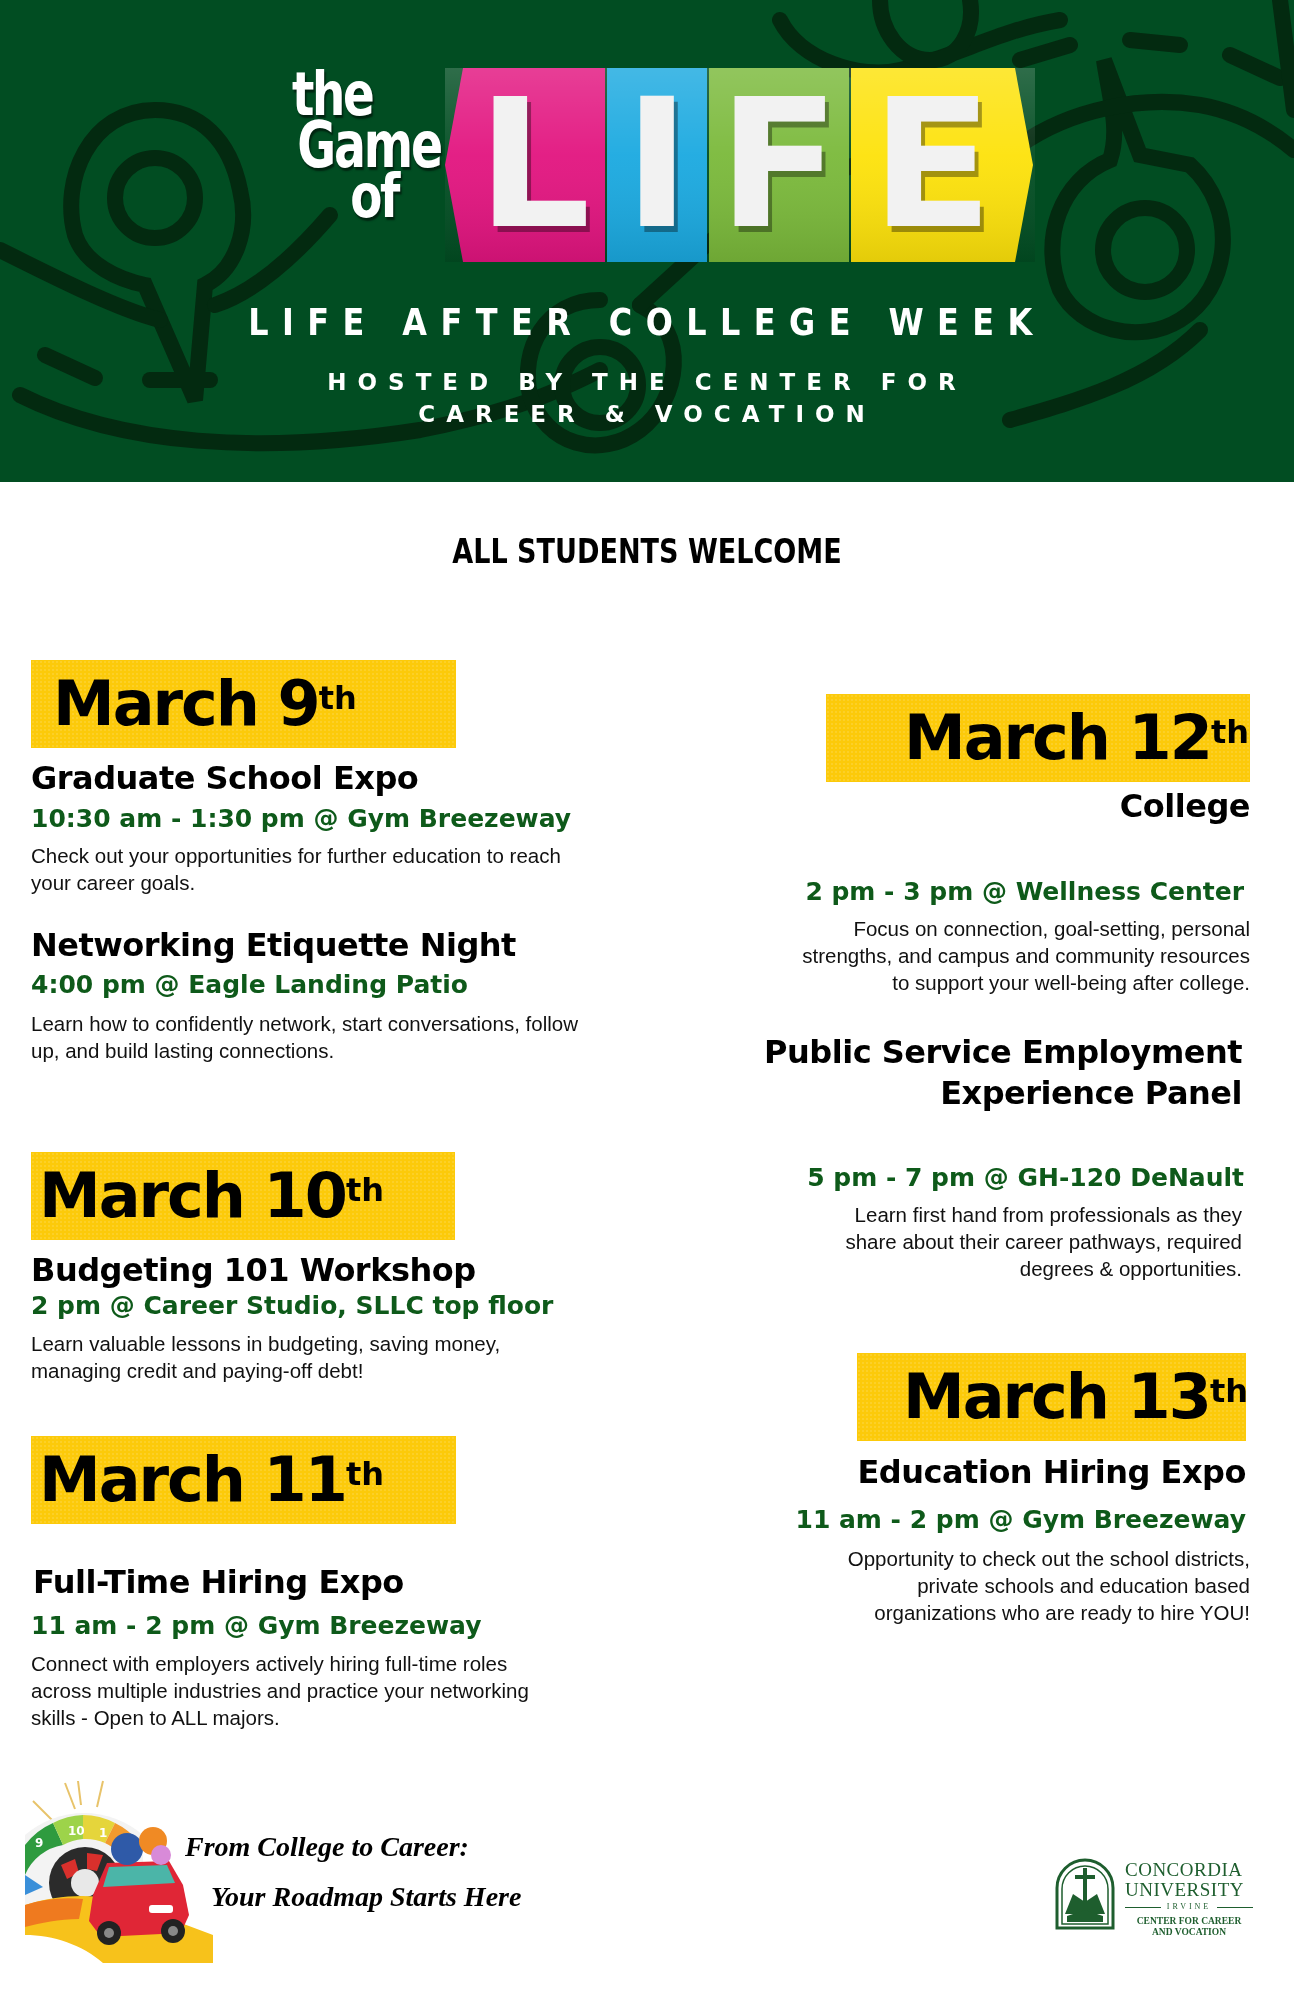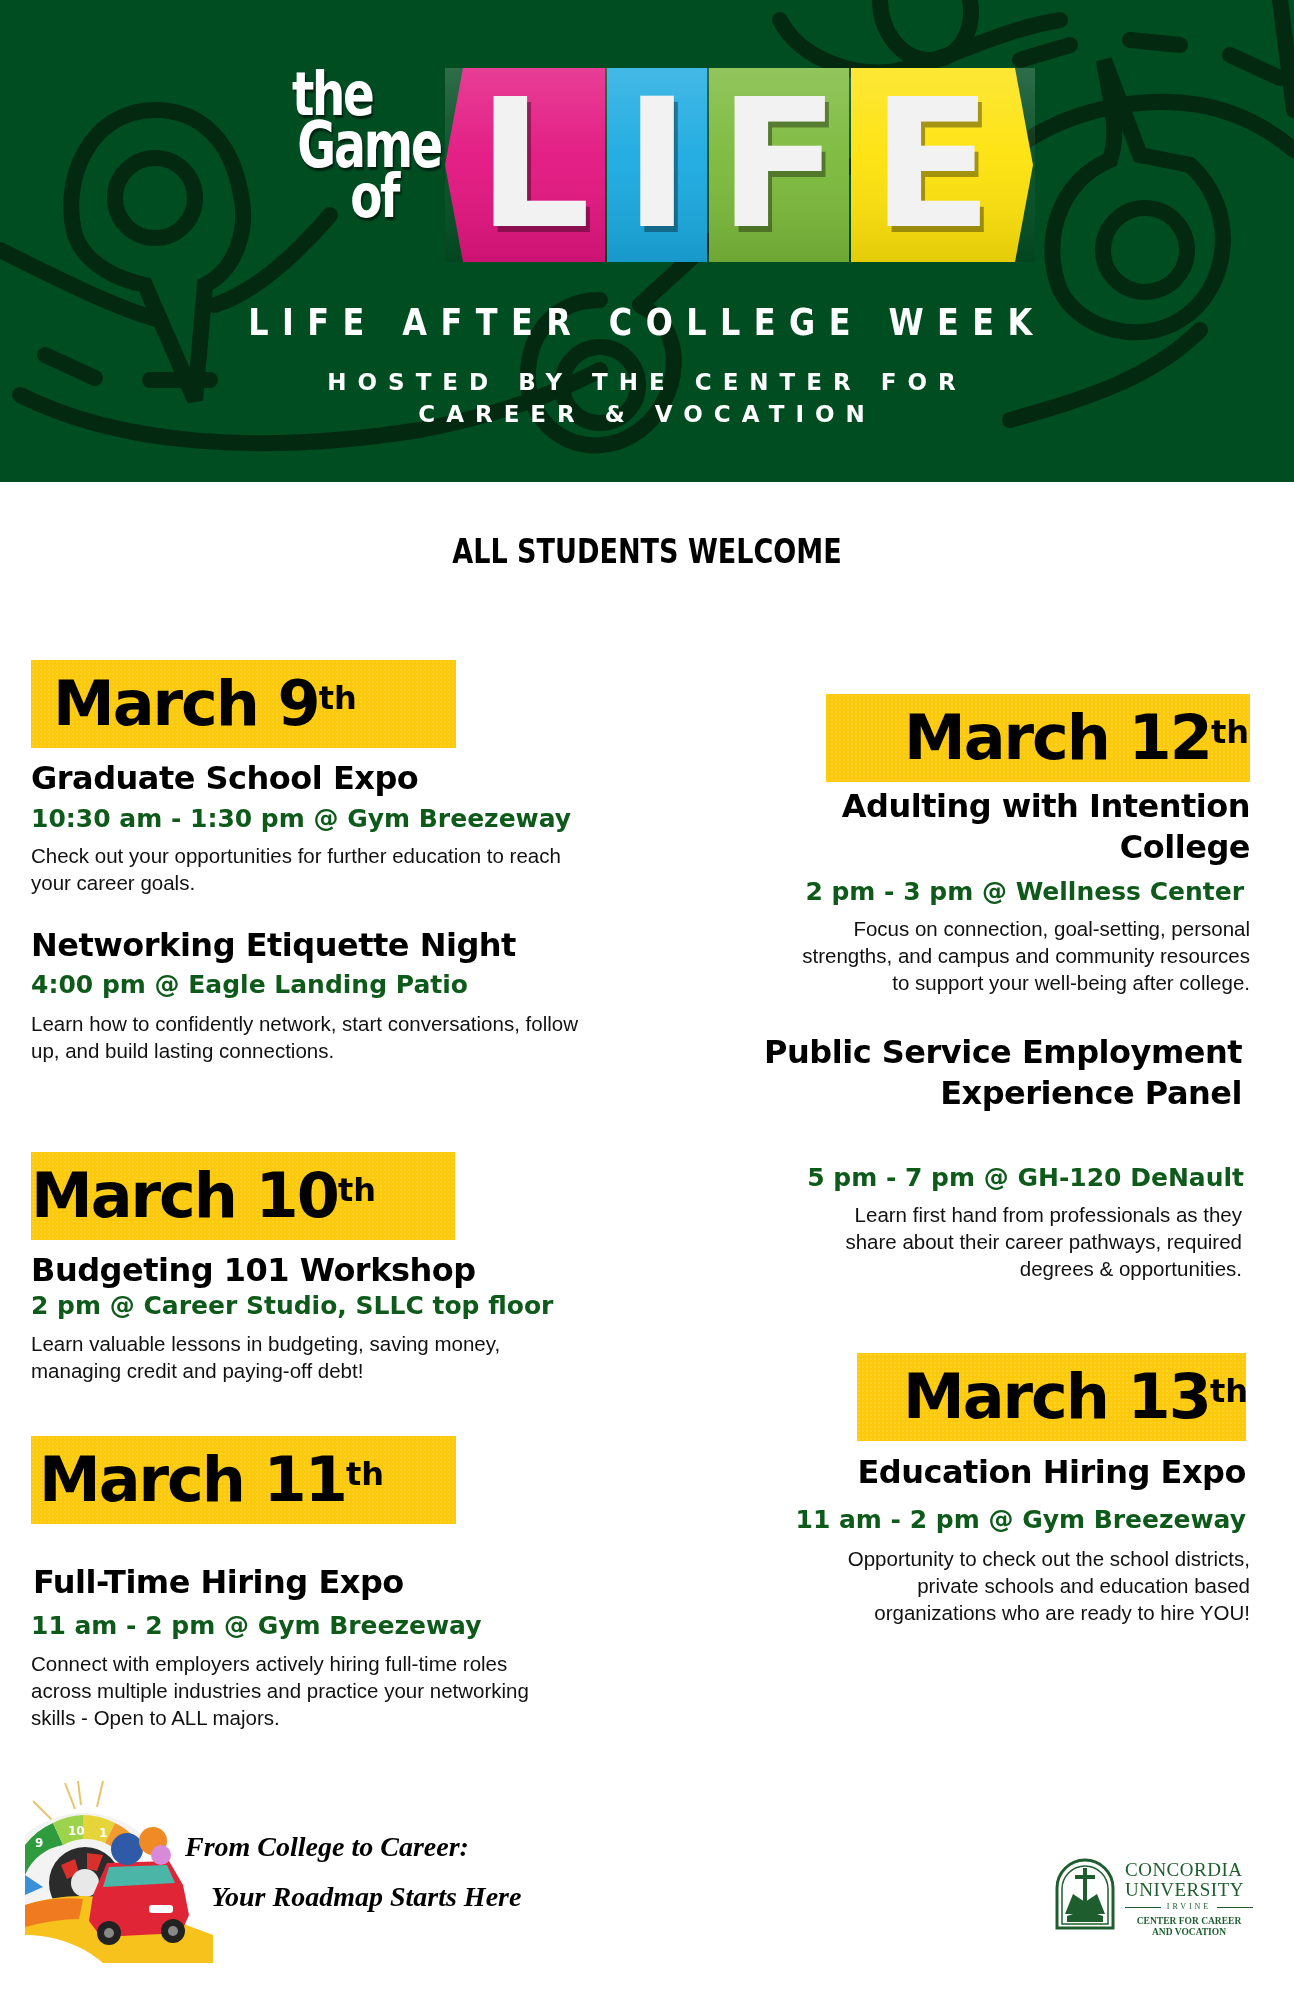--- a/index.html
+++ b/index.html
@@ -144,38 +144,37 @@
 </div>
 <div class="ev-title" style="left:31px;top:758px;">Graduate School Expo</div>
 <div class="ev-time" style="left:31px;top:803px;">10:30 am - 1:30 pm @ Gym Breezeway</div>
 <div class="ev-desc" style="left:31px;top:842px;width:540px;">Check out your opportunities for further education to reach your career goals.</div>
 
 <div class="ev-title" style="left:31px;top:925px;">Networking Etiquette Night</div>
 <div class="ev-time" style="left:31px;top:969px;">4:00 pm @ Eagle Landing Patio</div>
 <div class="ev-desc" style="left:31px;top:1010px;width:560px;">Learn how to confidently network, start conversations, follow up, and build lasting connections.</div>
 
 <div class="datebox" style="left:31px;top:1152px;width:424px;">
-  <div class="date" style="left:0;text-align:center;"><span>March 10</span><sup>th</sup></div>
+  <div class="date" style="left:8px;text-align:center;"><span>March 10</span><sup>th</sup></div>
 </div>
 <div class="ev-title" style="left:31px;top:1250px;">Budgeting 101 Workshop</div>
 <div class="ev-time" style="left:31px;top:1290px;">2 pm @ Career Studio, SLLC top floor</div>
 <div class="ev-desc" style="left:31px;top:1330px;width:540px;">Learn valuable lessons in budgeting, saving money, managing credit and paying-off debt!</div>
 
 <div class="datebox" style="left:31px;top:1436px;width:425px;">
   <div class="date" style="left:8px;"><span>March 11</span><sup>th</sup></div>
 </div>
 <div class="ev-title" style="left:33px;top:1562px;">Full-Time Hiring Expo</div>
 <div class="ev-time" style="left:31px;top:1610px;">11 am - 2 pm @ Gym Breezeway</div>
 <div class="ev-desc" style="left:31px;top:1650px;width:510px;">Connect with employers actively hiring full-time roles across multiple industries and practice your networking skills - Open to ALL majors.</div>
 
 <div class="datebox" style="left:826px;top:694px;width:424px;">
   <div class="date" style="left:78px;"><span>March 12</span><sup>th</sup></div>
 </div>
 <div class="ev-title right" style="right:44px;top:786px;">
-  <div>Adulting with Intention</div>
   <div>College</div>
 </div>
 <div class="ev-time right" style="right:50px;top:876px;">2 pm - 3 pm @ Wellness Center</div>
 <div class="ev-desc right" style="right:44px;top:915px;width:540px;">
   <div>Focus on connection, goal-setting, personal</div>
   <div>strengths, and campus and community resources</div>
   <div>to support your well-being after college.</div>
 </div>
 
 <div class="ev-title right" style="right:52px;top:1032px;">

